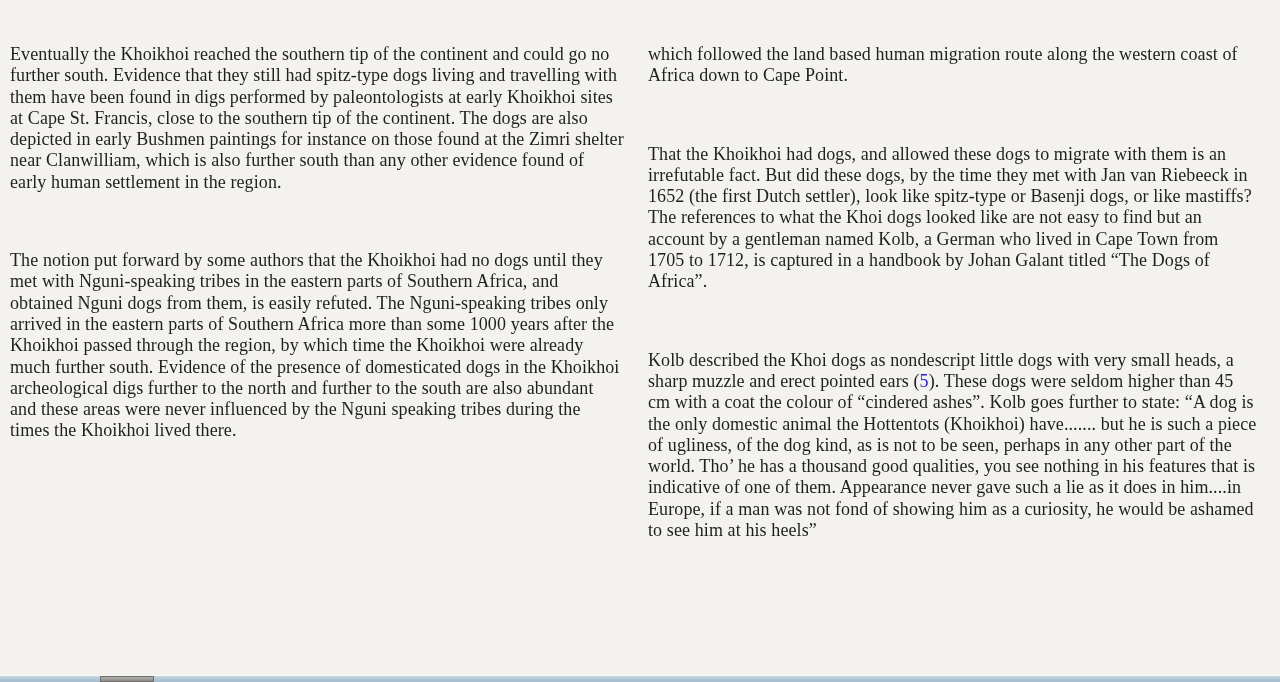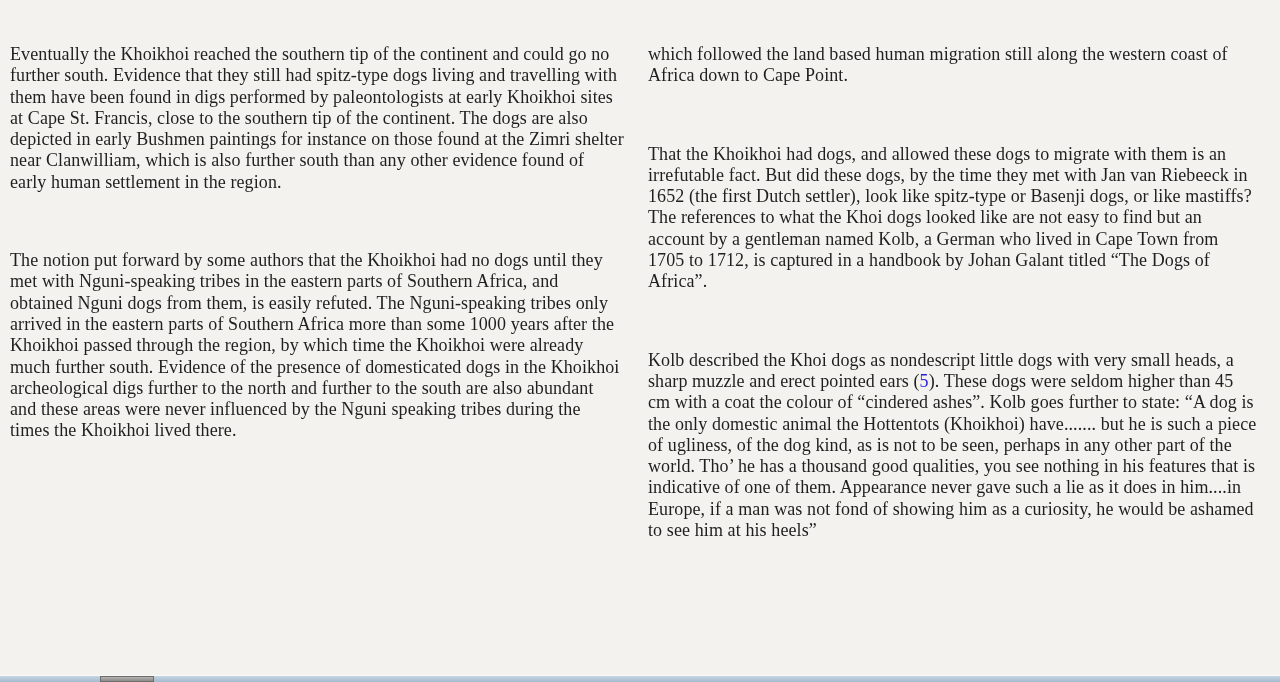--- a/index.html
+++ b/index.html
@@ -59,21 +59,21 @@
 <body>
 
 <div class="page">
 
   <div class="col col-left">
     <p>Eventually the Khoikhoi reached the southern tip of the continent and could go no further south. Evidence that they still had spitz-type dogs living and travelling with them have been found in digs performed by paleontologists at early Khoikhoi sites at Cape St. Francis, close to the southern tip of the continent. The dogs are also depicted in early Bushmen paintings for instance on those found at the Zimri shelter near Clanwilliam, which is also further south than any other evidence found of early human settlement in the region.</p>
     <p>The notion put forward by some authors that the Khoikhoi had no dogs until they met with Nguni-speaking tribes in the eastern parts of Southern Africa, and obtained Nguni dogs from them, is easily refuted. The Nguni-speaking tribes only arrived in the eastern parts of Southern Africa more than some 1000 years after the Khoikhoi passed through the region, by which time the Khoikhoi were already much further south. Evidence of the presence of domesticated dogs in the Khoikhoi archeological digs further to the north and further to the south are also abundant and these areas were never influenced by the Nguni speaking tribes during the times the Khoikhoi lived there.</p>
   </div>
 
   <div class="col col-right">
-    <p>which followed the land based human migration still along the western coast of Africa down to Cape Point.</p>
+    <p>which followed the land based human migration route along the western coast of Africa down to Cape Point.</p>
     <p>That the Khoikhoi had dogs, and allowed these dogs to migrate with them is an irrefutable fact. But did these dogs, by the time they met with Jan van Riebeeck in 1652 (the first Dutch settler), look like spitz-type or Basenji dogs, or like mastiffs? The references to what the Khoi dogs looked like are not easy to find but an account by a gentleman named Kolb, a German who lived in Cape Town from 1705 to 1712, is captured in a handbook by Johan Galant titled “The Dogs of Africa”.</p>
     <p><span>Kolb described the Khoi dogs as nondescript little dogs with very small heads, a sharp muzzle and erect pointed ears (</span><a class="ref-link">5</a><span>). These dogs were seldom higher than 45 cm with a coat the colour of “cindered ashes”. Kolb goes further to state: “A dog is the only domestic animal the Hottentots (Khoikhoi) have....... but he is such a piece of ugliness, of the dog kind, as is not to be seen, perhaps in any other part of the world. Tho’ he has a thousand good qualities, you see nothing in his features that is indicative of one of them. Appearance never gave such a lie as it does in him....in Europe, if a man was not fond of showing him as a curiosity, he would be ashamed to see him at his heels”</span></p>
   </div>
 
 </div>
 
 <div class="hscrollbar">
   <div class="hscroll-thumb"></div>
 </div>
 

